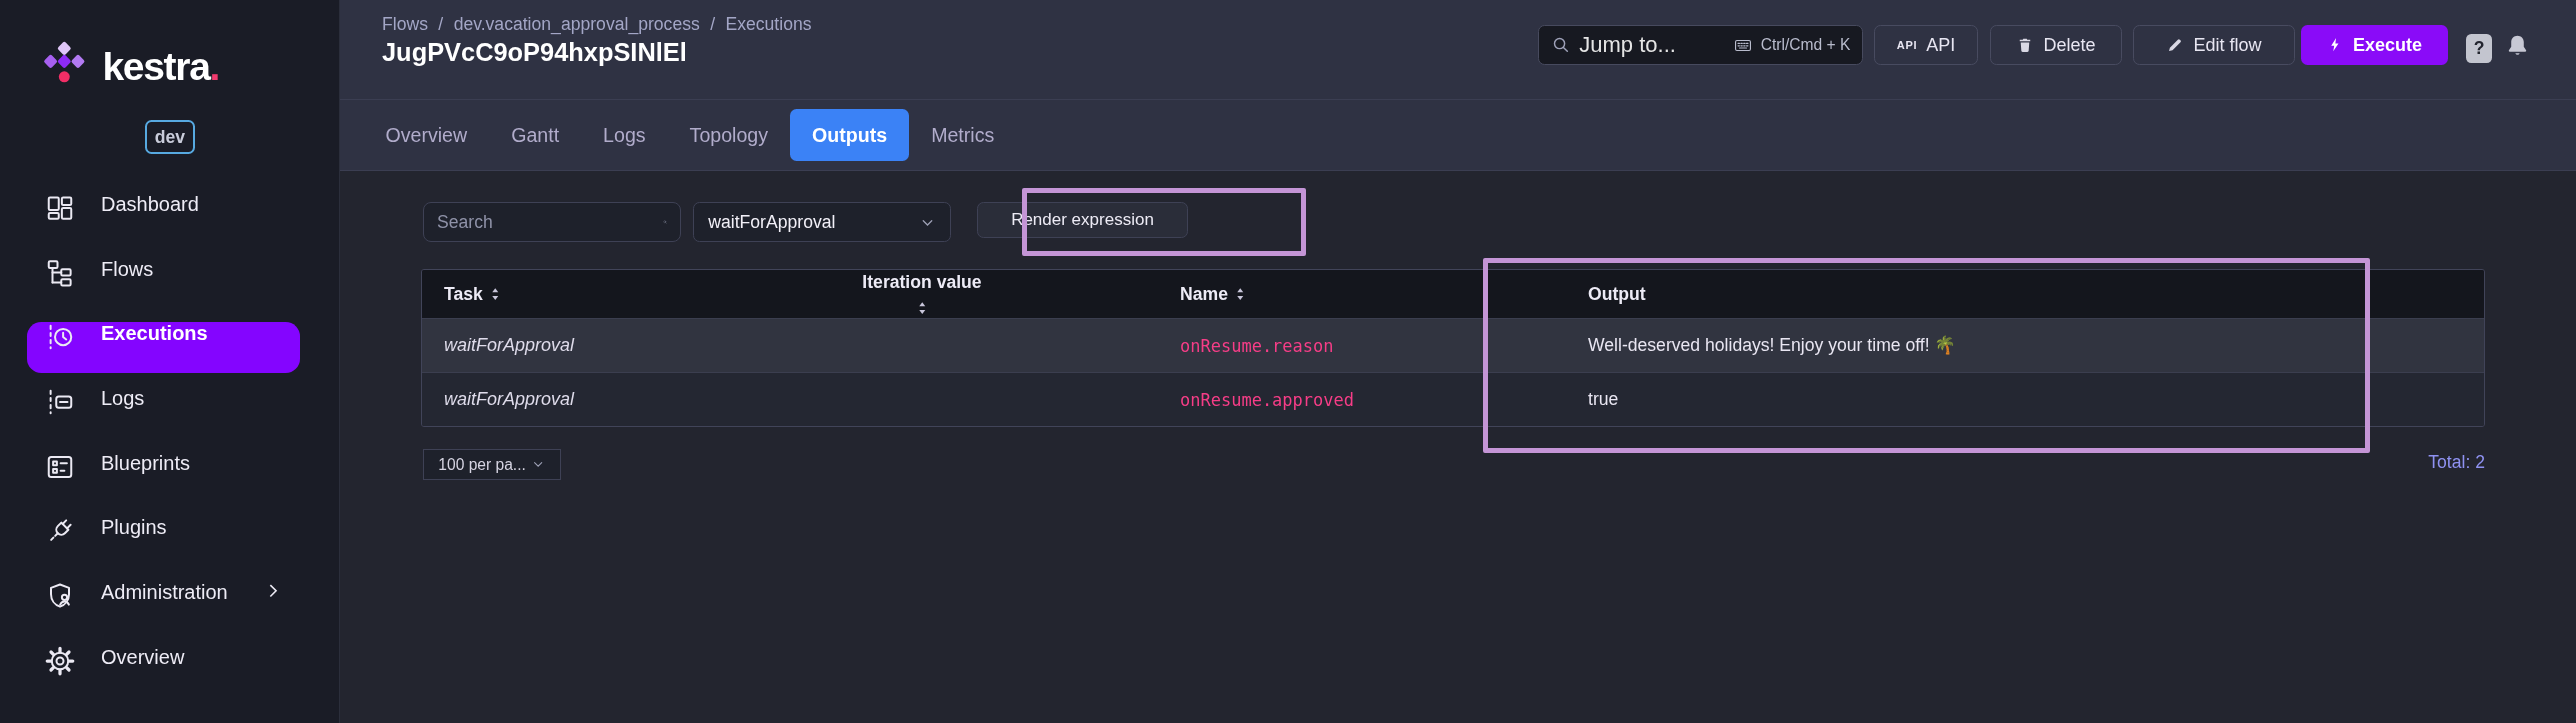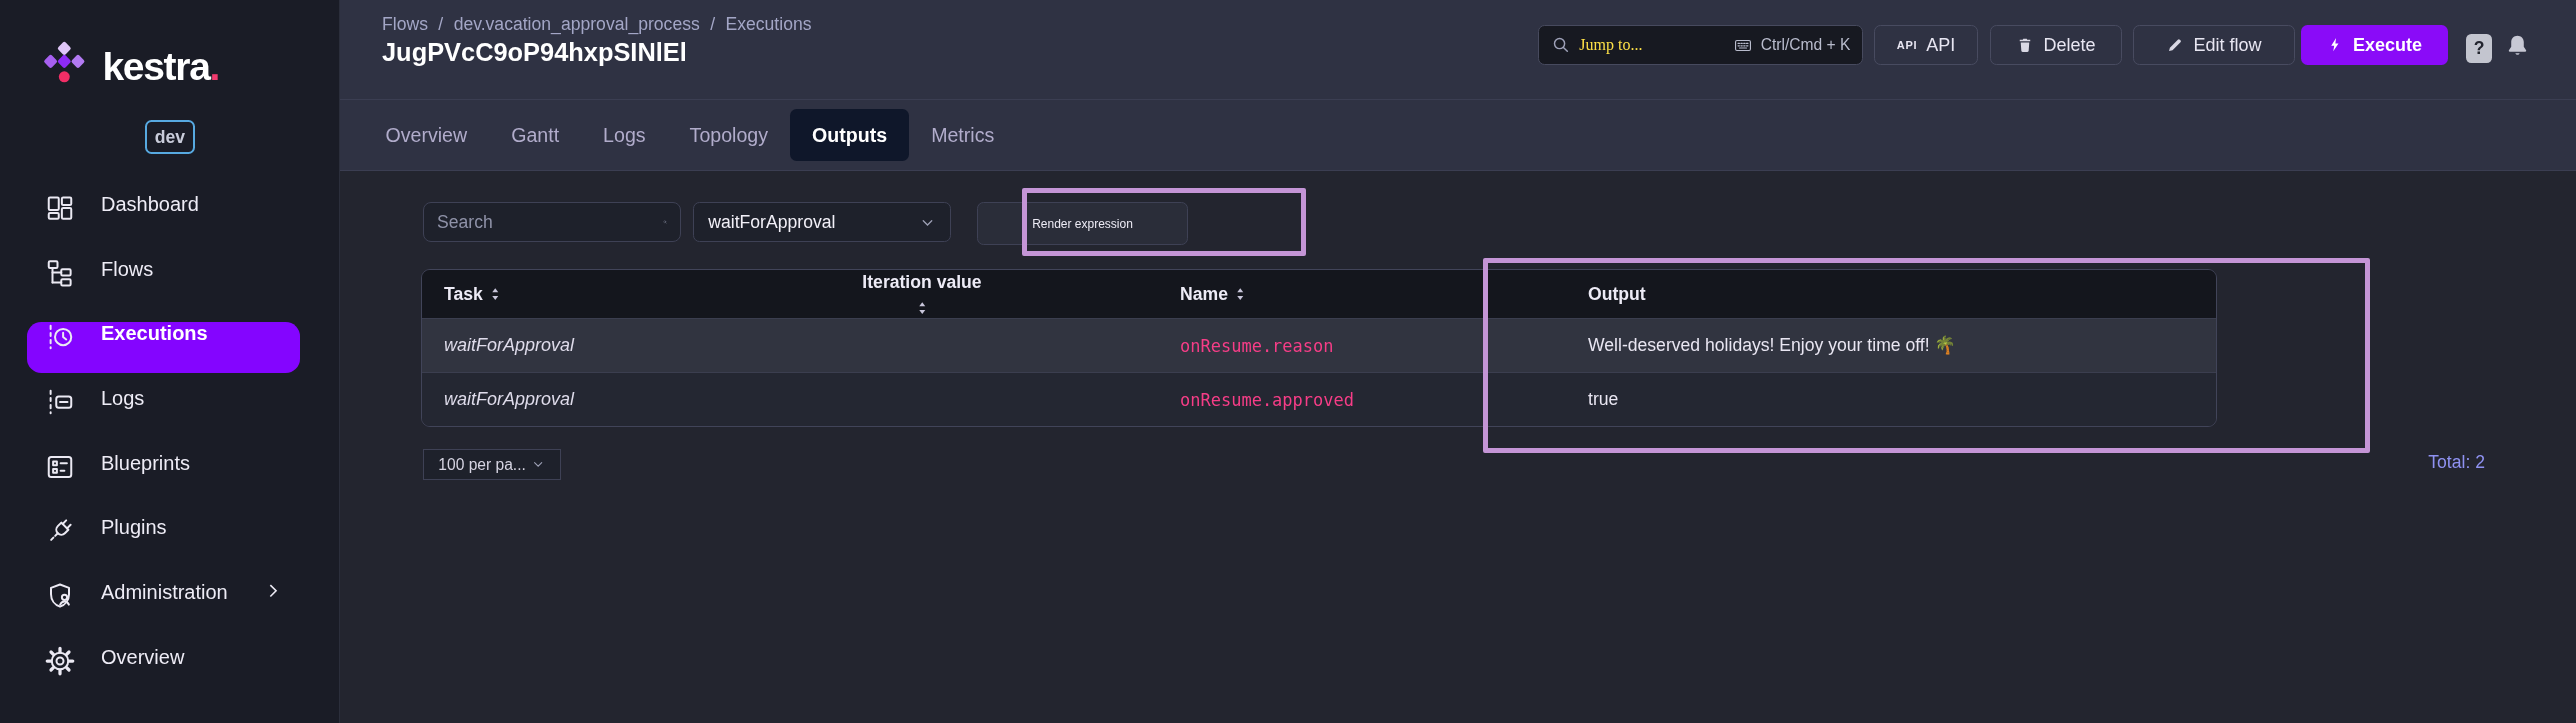--- a/index.html
+++ b/index.html
@@ -44,21 +44,21 @@
   .breadcrumb { position:absolute; left:42px; top:14.3px; display:flex; gap:10.4px;
     font-size:17.6px; color:#A3A6C6; }
   .breadcrumb a { color:#A3A6C6; text-decoration:none; cursor:pointer; }
   .page-title { position:absolute; left:42px; top:38px; font-size:25.4px; font-weight:700; color:#FFFFFF; }
 
   .jump-box {
     position:absolute; left:1198px; top:25px; width:325px; height:40px;
     background:#171921; border:1.3px solid #474A5E; border-radius:6.5px;
     display:flex; align-items:center; padding:0 11.7px; gap:9px; cursor:pointer;
   }
-  .jump-box .ph { color:#fde047; font-size:16px;font-family:Liberation Serif, serif; }
+  .jump-box .ph { color:#e5e5e5; font-size:22px; }
   .jump-box .kbd-hint { margin-left:auto; display:flex; align-items:center; gap:6.5px;
     color:#B9BCCD; font-size:15.6px; }
   .icon-svg { display:block; }
   .topbtn {
     position:absolute; top:25px; height:40px; background:transparent;
     border:1.3px solid #484B60; border-radius:6.5px; color:#E8E6F2; font-size:18px;
     display:flex; align-items:center; justify-content:center; gap:9px; cursor:pointer;
     font-family:inherit;
   }
   .btn-api { left:1534px; width:104px; }
@@ -76,21 +76,21 @@
   .bell { position:absolute; left:2163px; top:30px; width:29px; height:33px; cursor:pointer; }
 
   
   .tabbar {
     position:absolute; left:0; top:99px; right:0; height:72px; background:#2F3243;
     border-top:1.3px solid #3B3E52; border-bottom:1.3px solid #3B3E52;
     display:flex; align-items:center; padding-left:23.5px;
   }
   .tab { padding:0 22px; height:52px; display:flex; align-items:center;
     color:#B1ACCB; font-size:19.6px; cursor:pointer; border-radius:6.5px; }
-  .tab.active { background:#0f172a; color:#FFFFFF; font-weight:700; }
+  .tab.active { background:#3b82f6; color:#FFFFFF; font-weight:700; }
 
   
   .content { position:absolute; left:0; top:172px; right:0; bottom:0; background:#23252F; }
 
   .search-box {
     position:absolute; left:83px; top:202px; width:258px; height:40px;
     background:#1E212B; border:1.3px solid #3E4155; border-radius:8px;
     display:flex; align-items:center; padding:0 13px;
   }
   .search-box input {
@@ -101,30 +101,30 @@
 
   .select-box {
     position:absolute; background:#1E212B; border:1.3px solid #3E4155; border-radius:6.5px;
     display:flex; align-items:center; padding:0 14.3px; cursor:pointer;
   }
   .task-filter { left:353px; top:202px; width:258px; height:40px; }
   .task-filter .val { color:#F2F0F8; font-size:17.6px; }
   .select-box .chev { margin-left:auto; }
 
   .render-btn {
-    position:absolute; left:637px; top:202px; width:211px; height:43px;
+    position:absolute; left:637px; top:202px; width:211px; height:36px;
     background:#2A2D39; border:1.3px solid #3E4155; border-radius:6.5px;
-    color:#EDEBF5; font-size:12px; display:flex; align-items:center; justify-content:center;
+    color:#EDEBF5; font-size:17px; display:flex; align-items:center; justify-content:center;
     cursor:pointer; font-family:inherit;
   }
 
   
   .outputs-table {
-    position:absolute; left:81px; top:269px; width:1796px;
-    border:1.3px solid #414459; border-radius:9px; overflow:hidden;
+    position:absolute; left:81px; top:269px; width:2064px;
+    border:1.3px solid #414459; border-radius:3px; overflow:hidden;
   }
   .t-head, .t-row { display:grid; grid-template-columns:276px 448px 409px 1fr; }
   .t-head { height:48px; background:#14161D; }
   .th { display:flex; align-items:center; gap:7.8px; font-size:17.6px; font-weight:700;
     color:#EDEBF6; padding-left:22px; cursor:pointer; }
   .th.c-iter { justify-content:center; padding-left:0;flex-direction:column; }
   .th.c-name { padding-left:34px; }
   .th.c-output { padding-left:33px; cursor:default; }
   .sort-glyph { display:block; }
   .t-row { height:54px; border-top:1.3px solid #3B3E4F; }

